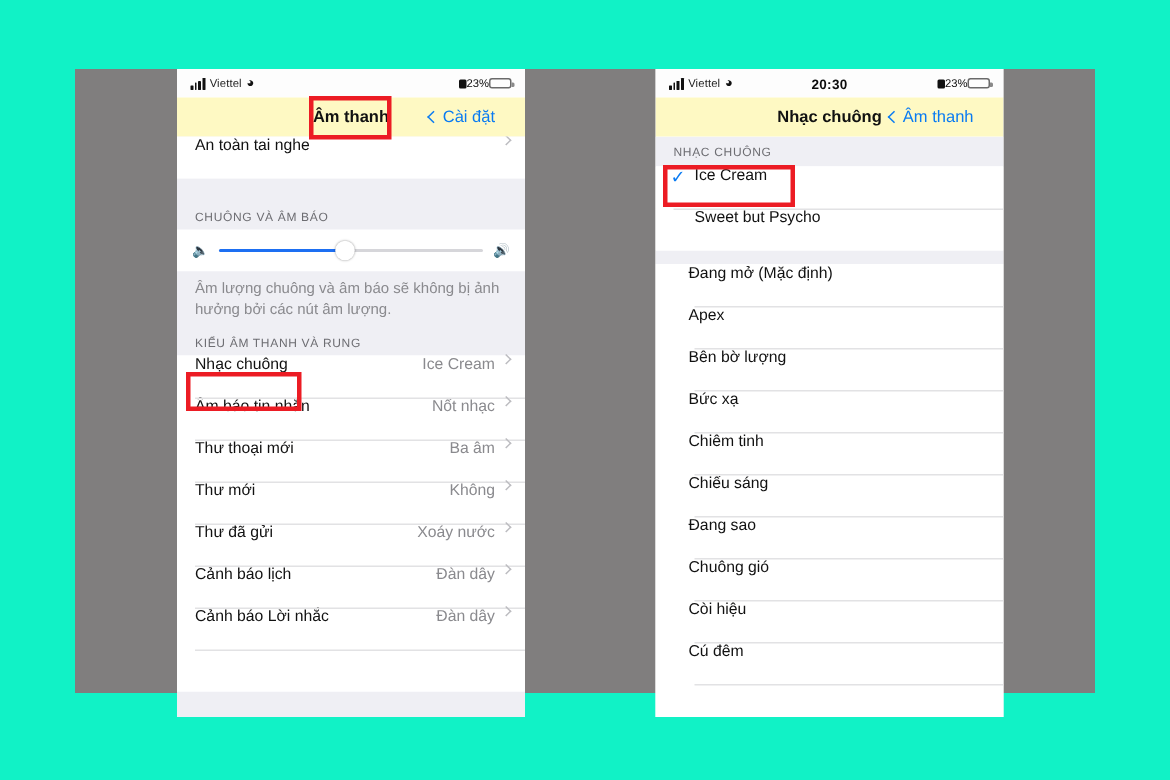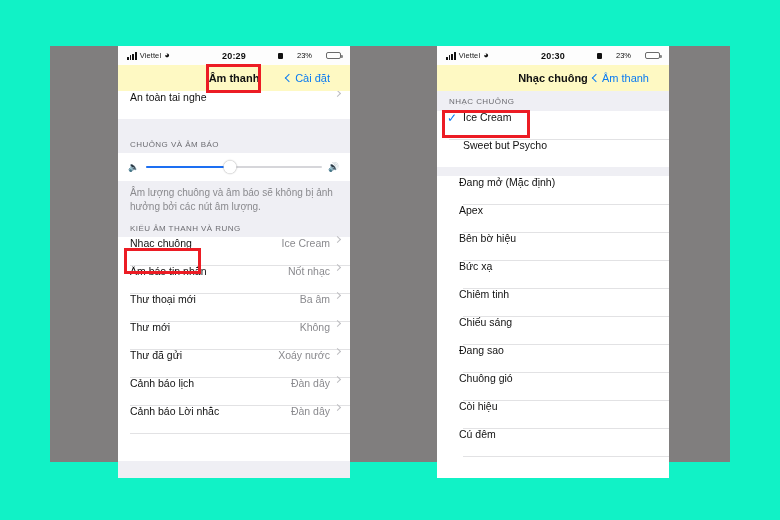--- a/index.html
+++ b/index.html
@@ -49,21 +49,21 @@
   .carrier { font-size: 7.5px; letter-spacing: .1px; color:#222; }
   .wifi { font-size: 9px; line-height: 1; color:#111; }
   .sb-time {
     position: absolute; left: 0; right: 0;
     text-align: center;
     font-size: 9px; font-weight: bold;
     letter-spacing: .2px;
   }
   .sb-right {
     margin-left: auto;
-    display: flex; align-items: center; gap: 14px;
+    display: flex; align-items: center; gap: 0;
     font-size: 7.5px;
   }
   .batt-icon { width: 5px; height: 6px; background:#111; border-radius:1px; }
   .batt-pct { font-size: 7.5px; }
   .batt {
     width: 15px; height: 7.5px;
     border: 1px solid #6a6a6a; border-radius: 2px;
     position: relative; padding: 1px;
   }
   .batt::after {
@@ -200,21 +200,20 @@
     <div class="sb-left">
       <span class="bars">
           <i></i>
           <i></i>
           <i></i>
           <i></i>
         </span>
       <span class="carrier">Viettel</span>
       <span class="wifi">◕</span>
     </div>
-    <div class="sb-time">20:29</div>
     <div class="sb-right">
       <span class="batt-icon"></span>
       <span class="batt-pct">23%</span>
       <span class="batt"><span class="batt-fill" style="width:26%"></span></span>
     </div>
   </div>
 
   <div class="navbar">
     <div class="nav-back">
       <span class="chev-left"></span>
@@ -339,21 +338,21 @@
     <div class="gap" style="height:9px"></div>
 
     <div class="group">
       <div class="row indent-row">
         <span class="label">Đang mở (Mặc định)</span>
       </div>
       <div class="row indent-row">
         <span class="label">Apex</span>
       </div>
       <div class="row indent-row">
-        <span class="label">Bên bờ hiệu</span>
+        <span class="label">Bên bờ lượng</span>
       </div>
       <div class="row indent-row">
         <span class="label">Bức xạ</span>
       </div>
       <div class="row indent-row">
         <span class="label">Chiêm tinh</span>
       </div>
       <div class="row indent-row">
         <span class="label">Chiếu sáng</span>
       </div>

